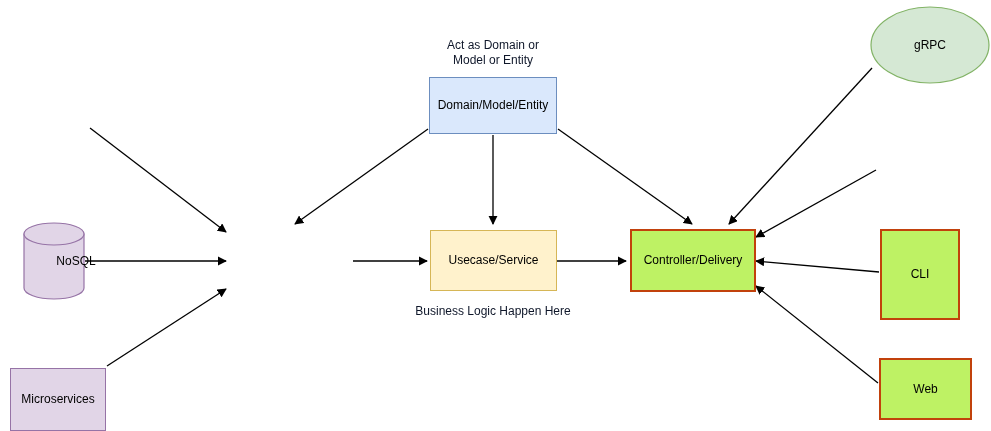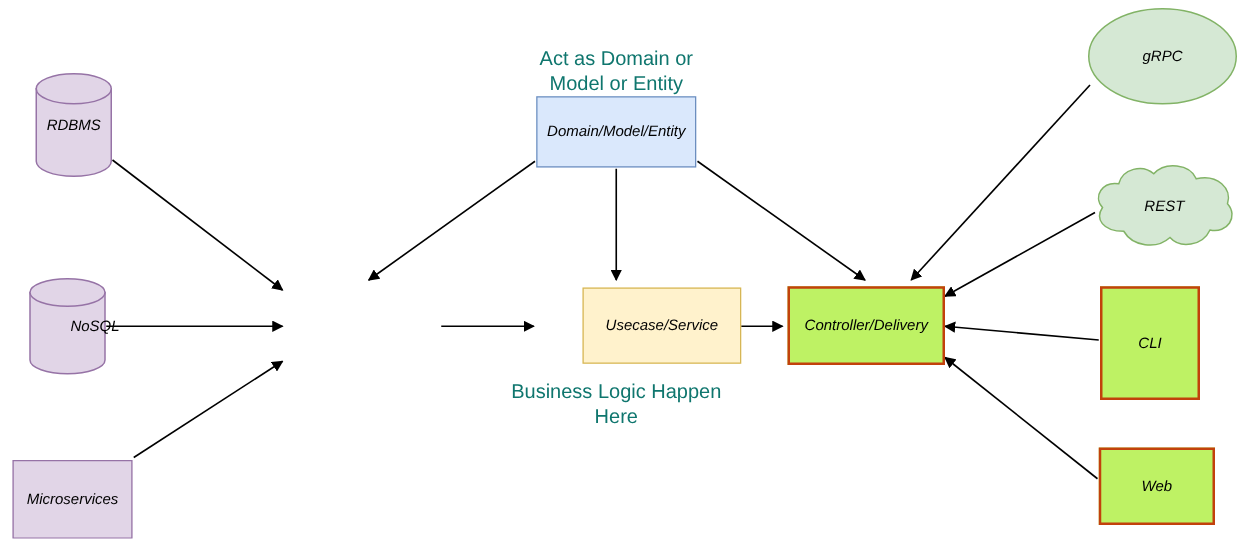--- a/index.html
+++ b/index.html
@@ -30,21 +30,20 @@
   .node {
     position: absolute;
     box-sizing: border-box;
     display: flex;
     align-items: center;
     justify-content: center;
     text-align: left;
     color: #000000;
     font-size: 12px;
     line-height: 1.25;
-    font-style: italic;
   }
   .node-rect {
     border: 1px solid #9673a6;
     background: #e1d5e7;
   }
   .rect-blue {
     border: 1px solid #6c8ebf;
     background: #dae8fc;
   }
   .rect-yellow {
@@ -64,22 +63,22 @@
   .shape-svg {
     position: absolute;
     left: 0;
     top: 0;
     width: 100%;
     height: 100%;
     z-index: 1;
   }
   .caption {
     position: absolute;
-    color: #0f766e;
-    font-size: 16px;
+    color: #0f172a;
+    font-size: 12px;
     line-height: 1.25;
     text-align: center;
     white-space: pre-line;
   }
   .edge-path {
     fill: none;
     stroke: #000000;
     stroke-width: 1.3px;
   }
   .arrow-head {
@@ -117,74 +116,53 @@
 
     <path class="edge-path" marker-end="url(#ah)" d="M 872 68 L 729 224"></path>
 
     <path class="edge-path" marker-end="url(#ah)" d="M 876 170 L 756 237"></path>
 
     <path class="edge-path" marker-end="url(#ah)" d="M 879 272 L 756 261"></path>
 
     <path class="edge-path" marker-end="url(#ah)" d="M 878 383 L 756 286"></path>
   </svg>
 
-  <div class="node" style="left:28px; top:58px; width:62px; height:84px;">
-    <svg class="shape-svg" viewBox="0 0 62 84" preserveAspectRatio="none">
-      <path d="M 1 13 L 1 71 A 30 12 0 0 0 61 71 L 61 13 Z" fill="#e1d5e7" stroke="#9673a6" stroke-width="1.2"></path>
-      <ellipse cx="31" cy="13" rx="30" ry="12" fill="#e1d5e7" stroke="#9673a6" stroke-width="1.2"></ellipse>
-    </svg>
-    <span class="node-label">RDBMS</span>
-  </div>
 
   <div class="node" style="left:23px; top:222px; width:62px; height:78px;padding-left:44px;">
     <svg class="shape-svg" viewBox="0 0 62 78" preserveAspectRatio="none">
       <path d="M 1 12 L 1 66 A 30 11 0 0 0 61 66 L 61 12 Z" fill="#e1d5e7" stroke="#9673a6" stroke-width="1.2"></path>
       <ellipse cx="31" cy="12" rx="30" ry="11" fill="#e1d5e7" stroke="#9673a6" stroke-width="1.2"></ellipse>
     </svg>
     <span class="node-label">NoSQL</span>
   </div>
 
   <div class="node node-rect" style="left:10px; top:368px; width:96px; height:63px;">
     <span class="node-label">Microservices</span>
   </div>
 
 
   <div class="node node-rect rect-blue" style="left:429px; top:77px; width:128px; height:57px;">
     <span class="node-label">Domain/Model/Entity</span>
   </div>
 
-  <div class="node node-rect rect-yellow" style="left:430px; top:230px; width:127px; height:61px;margin-left:36px;">
+  <div class="node node-rect rect-yellow" style="left:430px; top:230px; width:127px; height:61px;">
     <span class="node-label">Usecase/Service</span>
   </div>
 
   <div class="node node-rect rect-green" style="left:630px; top:229px; width:126px; height:63px;">
     <span class="node-label">Controller/Delivery</span>
   </div>
 
   <div class="node" style="left:870px; top:6px; width:120px; height:78px;">
     <svg class="shape-svg" viewBox="0 0 120 78" preserveAspectRatio="none">
       <ellipse cx="60" cy="39" rx="59" ry="38" fill="#d5e8d4" stroke="#82b366" stroke-width="1.2"></ellipse>
     </svg>
     <span class="node-label">gRPC</span>
   </div>
 
-  <div class="node" style="left:872px; top:129px; width:119px; height:72px;">
-    <svg class="shape-svg" viewBox="0 0 119 72" preserveAspectRatio="none">
-      <path d="M 27 56
-               C 10 56 4 46 10 37
-               C 2 28 10 16 23 18
-               C 26 6 42 2 51 10
-               C 60 0 80 2 85 14
-               C 102 10 114 22 110 34
-               C 119 44 110 58 96 55
-               C 90 68 72 70 64 61
-               C 53 71 34 68 27 56 Z" fill="#d5e8d4" stroke="#82b366" stroke-width="1.2"></path>
-    </svg>
-    <span class="node-label">REST</span>
-  </div>
 
   <div class="node node-rect rect-green" style="left:880px; top:229px; width:80px; height:91px;">
     <span class="node-label">CLI</span>
   </div>
 
   <div class="node node-rect rect-green" style="left:879px; top:358px; width:93px; height:62px;">
     <span class="node-label">Web</span>
   </div>
 
   <div class="caption" style="left:418px; top:38px; width:150px;">Act as Domain or

